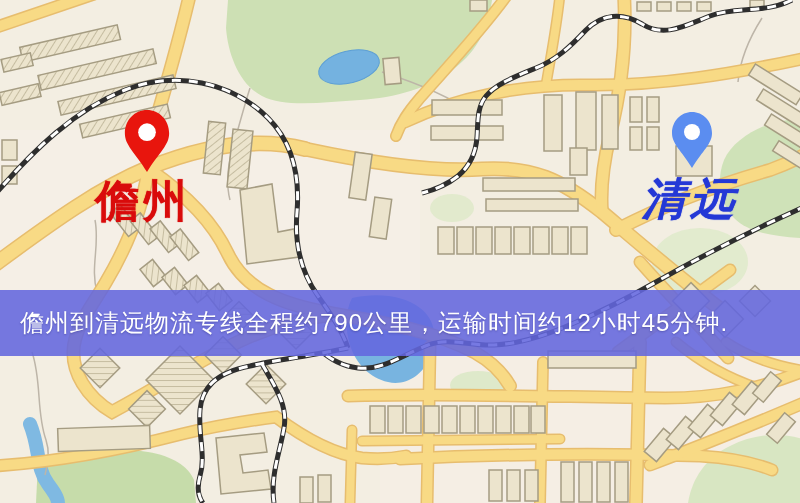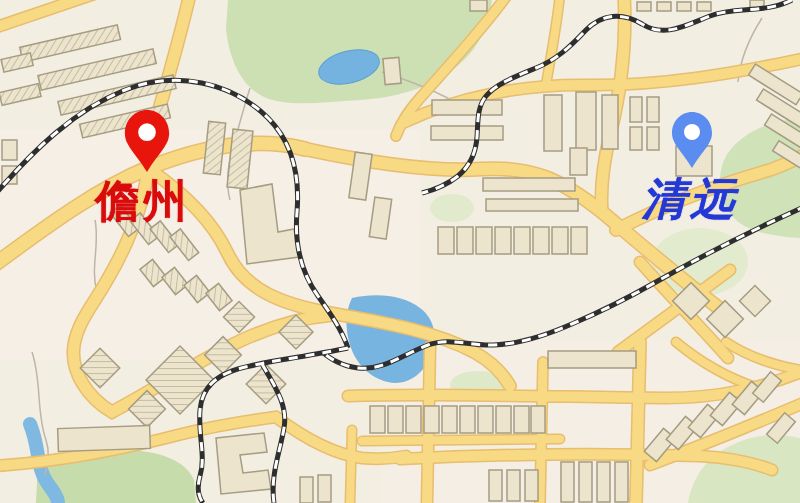--- a/index.html
+++ b/index.html
@@ -289,14 +289,17 @@
   <div class="pin" style="left:671px;top:112px;">
     <svg width="42" height="56" viewBox="0 0 40 56" xmlns="http://www.w3.org/2000/svg">
       <path d="M20,0 C9,0 0,9 0,21 C0,32 9,38 20,56 C31,38 40,32 40,21 C40,9 31,0 20,0 Z" fill="#5b8df0"></path>
       <circle cx="20" cy="20" r="8" fill="#ffffff"></circle>
     </svg>
   </div>
 
   <div id="origin-label" class="city-label">儋州</div>
   <div id="destination-label" class="city-label">清远</div>
 
+  <div id="route-banner">
+    <span>儋州到清远物流专线全程约790公里，运输时间约12小时45分钟.</span>
+  </div>
 
 </div>
 
 </body></html>

